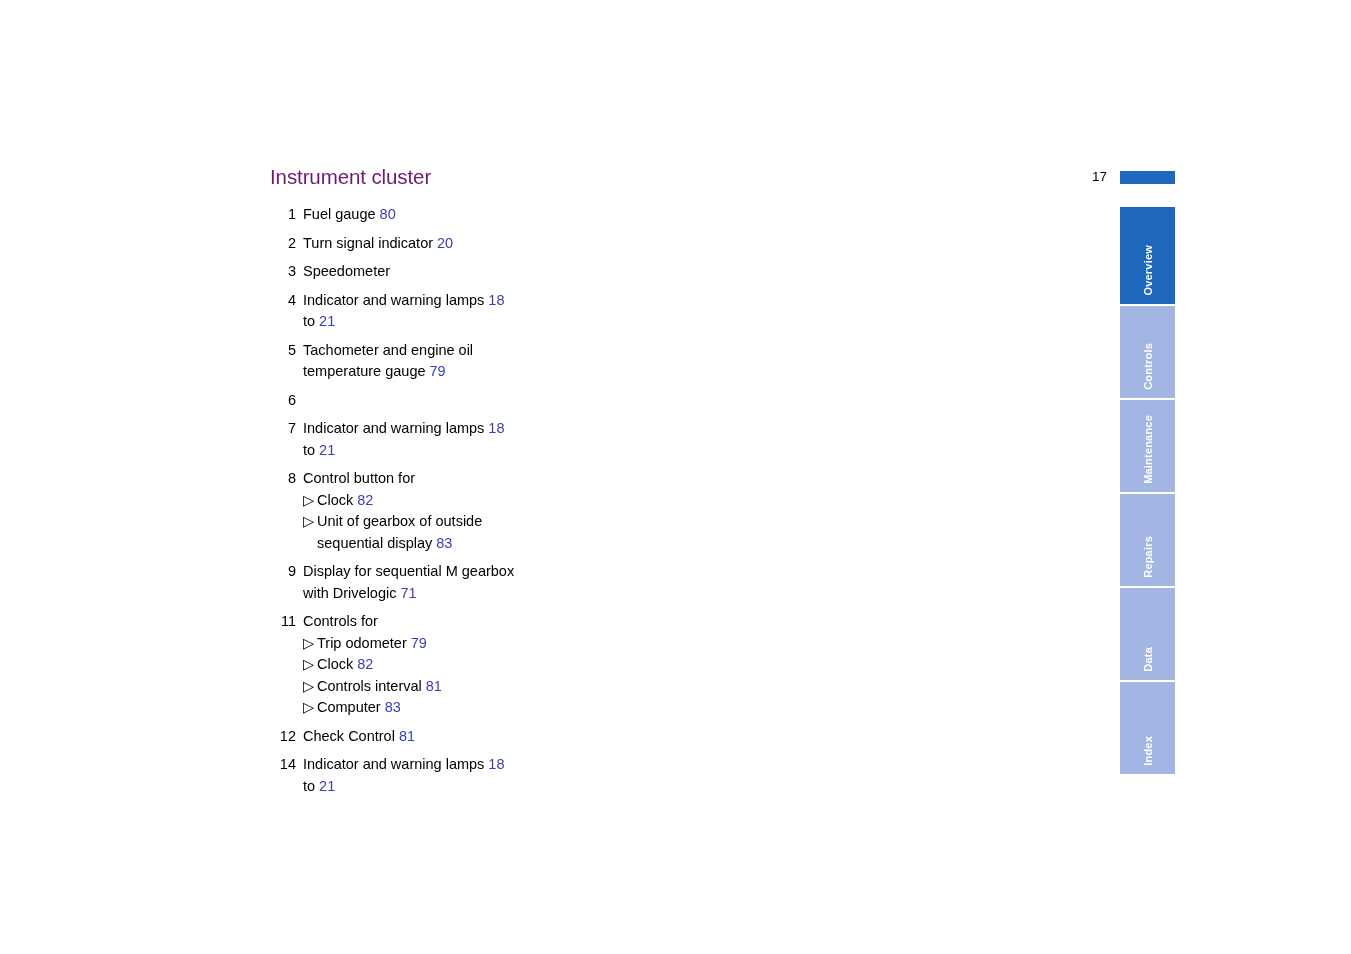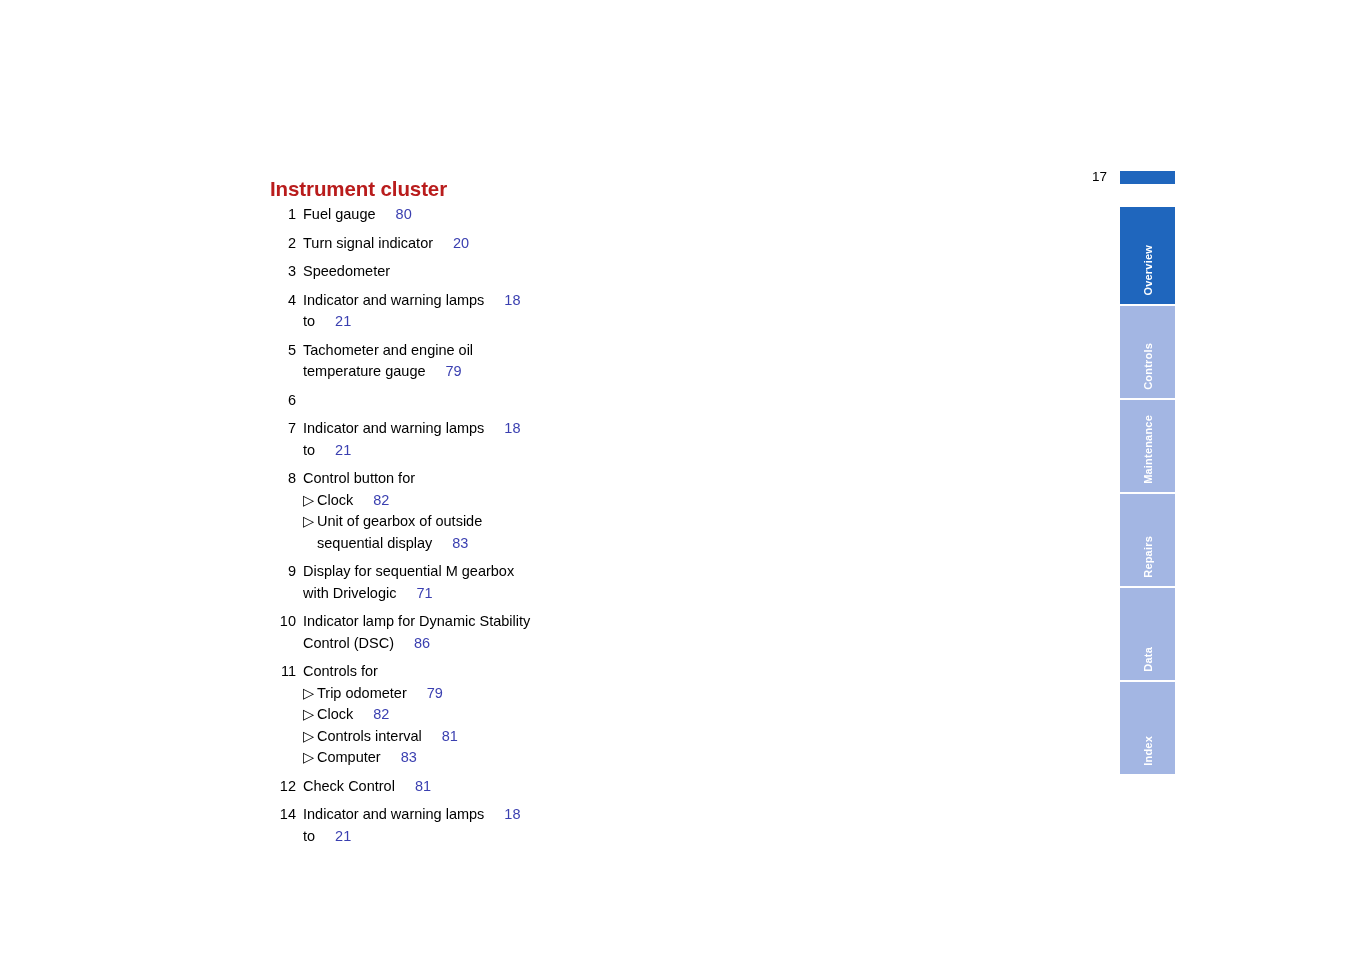--- a/index.html
+++ b/index.html
@@ -17,24 +17,24 @@
 
   .page {
     position: absolute;
     inset: 0;
   }
 
   
   .page-title {
     position: absolute;
     left: 270px;
-    top: 163px;
+    top: 151px;
     font-size: 20.5px;
-    font-weight: bold;
-    color: #b91c1c;
+    font-weight: normal;
+    color: #701a75;
     letter-spacing: -0.1px;
     white-space: nowrap;
   }
 
   
   .folio {
     position: absolute;
     left: 1092px;
     top: 169px;
     width: 24px;
@@ -74,21 +74,21 @@
     margin-left: 7px;
     font-size: 14.5px;
     line-height: 21.5px;
     color: #000000;
   }
   .item-text {
     display: block;
   }
   .ref {
     color: #3a3fb0;
-    margin-left: 20px;
+    margin-left: 4px;
   }
   .cont-line {
     display: block;
   }
 
   
   .sub {
     display: block;
     white-space: nowrap;
   }
@@ -202,27 +202,20 @@
         </div>
       </div>
       <div class="item">
         <div class="item-num">9</div>
         <div class="item-body">
           <span class="item-text"><span>Display for sequential M gearbox</span></span>
           <span class="cont-line"><span>with Drivelogic</span><span class="ref">71</span></span>
         </div>
       </div>
       <div class="item">
-        <div class="item-num">10</div>
-        <div class="item-body">
-          <span class="item-text"><span>Indicator lamp for Dynamic Stability</span></span>
-          <span class="cont-line"><span>Control (DSC)</span><span class="ref">86</span></span>
-        </div>
-      </div>
-      <div class="item">
         <div class="item-num">11</div>
         <div class="item-body">
           <span class="item-text"><span>Controls for</span></span>
           <span class="sub"><span class="sub-marker">▷</span><span>Trip odometer</span><span class="ref">79</span></span>
           <span class="sub"><span class="sub-marker">▷</span><span>Clock</span><span class="ref">82</span></span>
           <span class="sub"><span class="sub-marker">▷</span><span>Controls interval</span><span class="ref">81</span></span>
           <span class="sub"><span class="sub-marker">▷</span><span>Computer</span><span class="ref">83</span></span>
         </div>
       </div>
       <div class="item">

